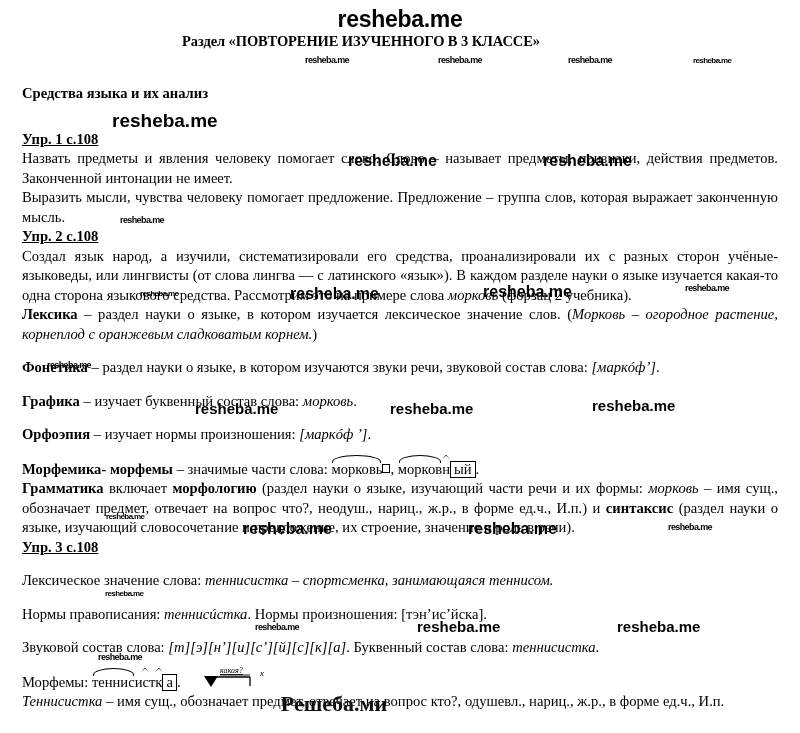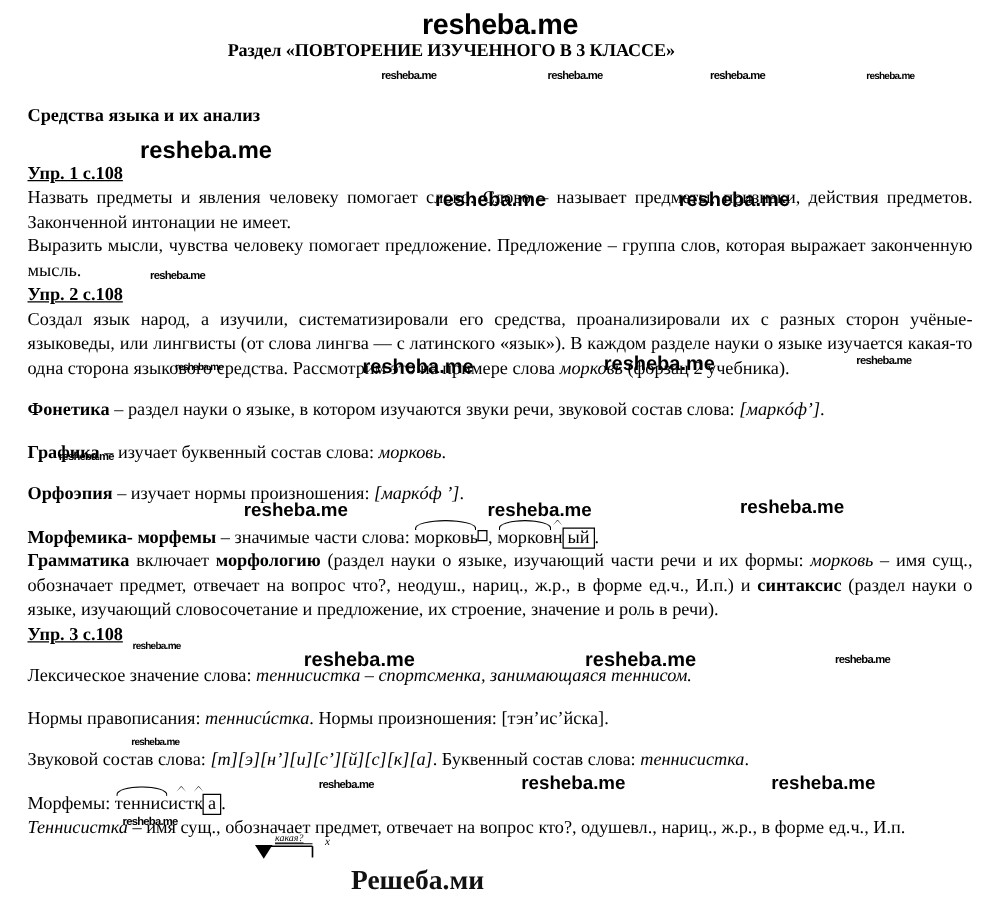--- a/index.html
+++ b/index.html
@@ -174,20 +174,21 @@
       <div><span class="ex-head">Упр. 1 с.108</span></div>
       <p class="para">Назвать предметы и явления человеку помогает слово. Слово – называет предметы, признаки, действия предметов. Законченной интонации не имеет.</p>
       <p class="para">Выразить мысли, чувства человеку помогает предложение. Предложение – группа слов, которая выражает законченную мысль.</p>
     </div>
 
     <div>
       <div><span class="ex-head">Упр. 2 с.108</span></div>
 
       <p class="para"><span>Создал язык народ, а изучили, систематизировали его средства, проанализировали их с разных сторон учёные-языковеды, или лингвисты (от слова лингва — с латинского «язык»). В каждом разделе науки о языке изучается какая-то одна сторона языкового средства. Рассмотрим это на примере слова </span><span class="it">морковь</span><span> (форзац 2 учебника).</span></p>
 
+      <p class="para"><span class="term">Лексика</span><span> – раздел науки о языке,  в котором изучается лексическое значение слов. (</span><span class="it">Морковь – огородное растение, корнеплод с оранжевым сладковатым корнем.</span><span>)</span></p>
 
       <p class="para nojust"><span class="term">Фонетика</span><span> – раздел науки о языке, в котором изучаются звуки речи, звуковой состав слова: </span><span class="it">[маркóф’]</span><span>.</span></p>
 
       <p class="para nojust"><span class="term">Графика</span><span> – изучает буквенный состав слова: </span><span class="it">морковь</span><span>.</span></p>
 
 
       <p class="para nojust"><span class="term">Орфоэпия</span><span> – изучает нормы произношения: </span><span class="it">[маркóф ’]</span><span>.</span></p>
 
       <p class="para nojust"><span class="term">Морфемика- морфемы</span><span> – значимые части слова: </span><span class="root">морковь</span><span class="zerobox"></span><span>, </span><span class="root">морков</span><span class="sfx">н</span><span class="endbox">ый</span><span>.</span></p>
 

